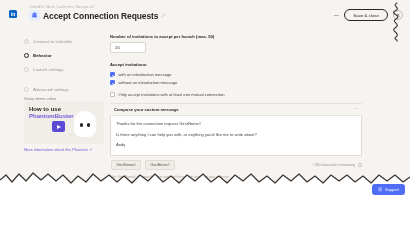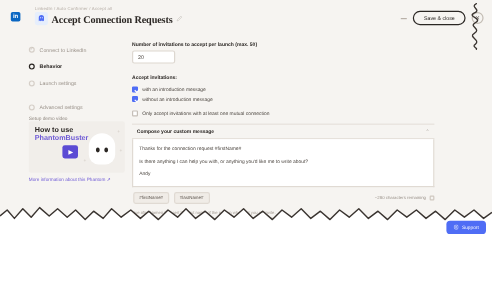--- a/index.html
+++ b/index.html
@@ -35,21 +35,21 @@
   .title-block {
     position: absolute; left: 29px; top: 5px;
   }
   .breadcrumb {
     font-size: 3.6px; color: #b6aea6;
     letter-spacing: .15px;
     white-space: nowrap;
     line-height: 1.2;
     margin-bottom: 1px;
   }
-  .title-row { display: flex; align-items: center; gap: 3px; font-family: Liberation Serif, serif; }
+  .title-row { display: flex; align-items: center; gap: 3px; }
   .phantom-badge {
     width: 11px; height: 11px;
     background: #e6eefc;
     border-radius: 2px;
     display: flex; align-items: center; justify-content: center;
   }
   .phantom-badge svg { width: 7px; height: 7px; display: block; }
   .page-title {
     font-size: 8.5px; font-weight: bold; color: #2b2724;
     white-space: nowrap; letter-spacing: -.1px;

